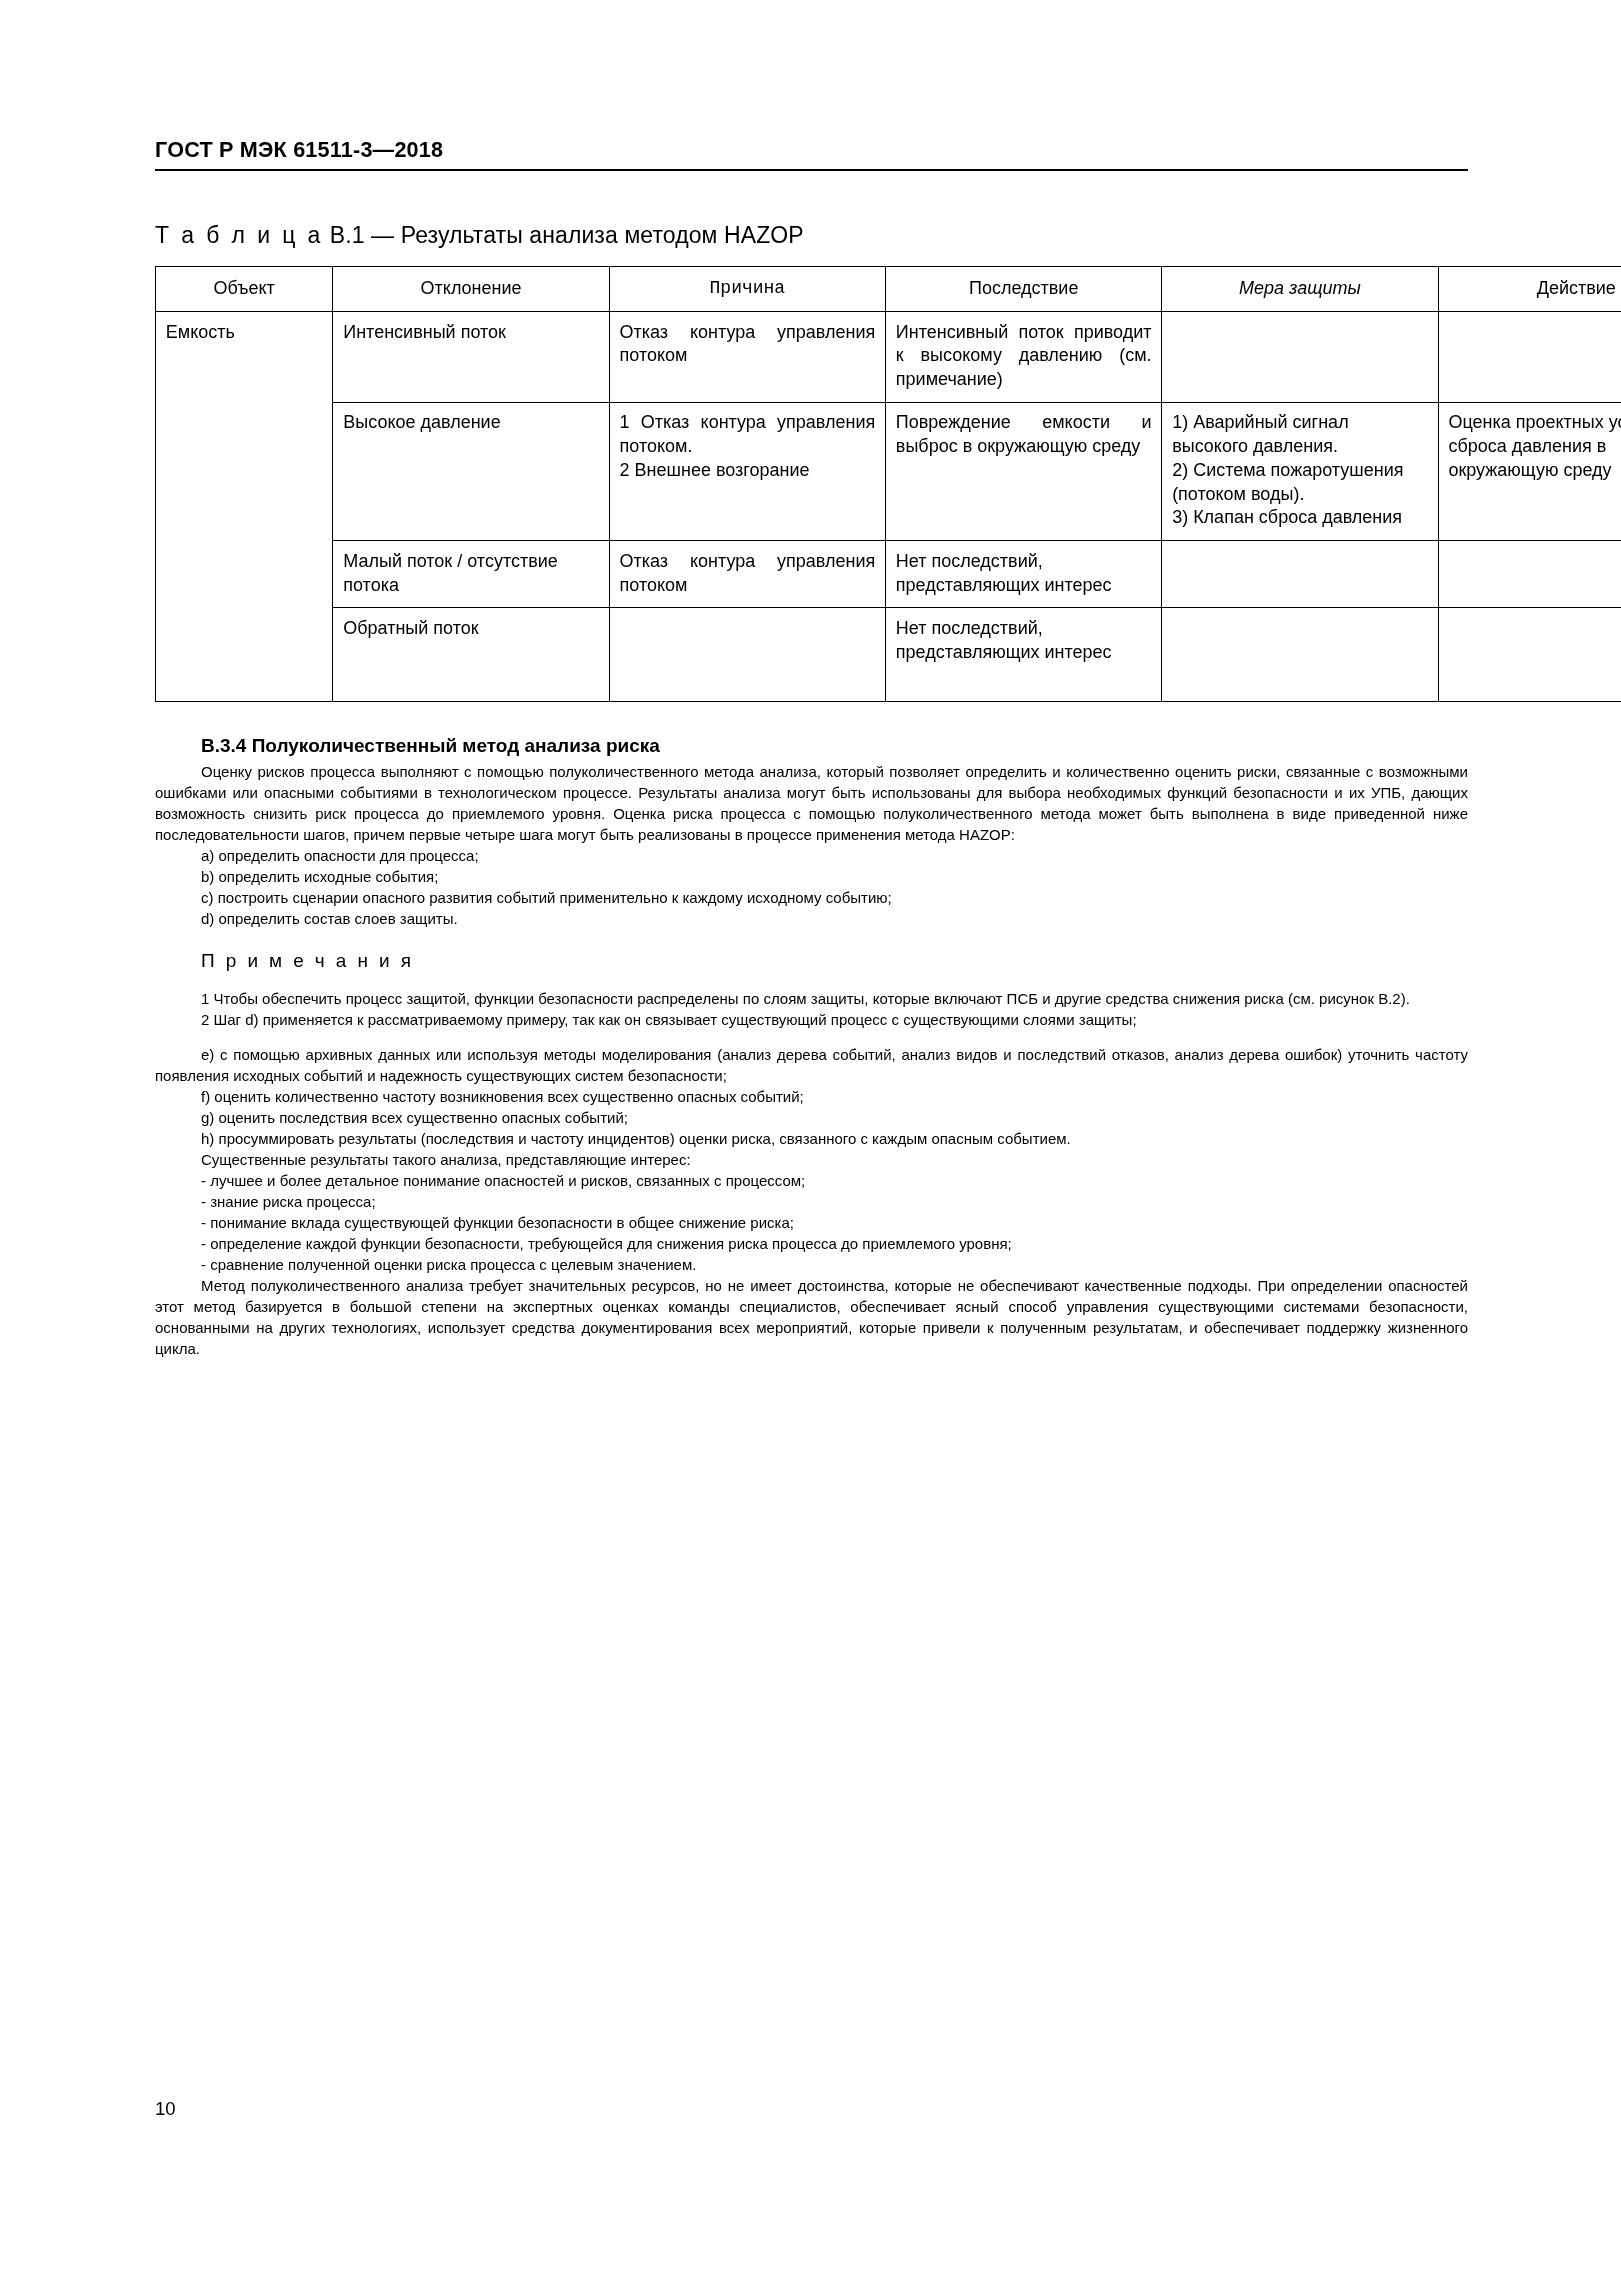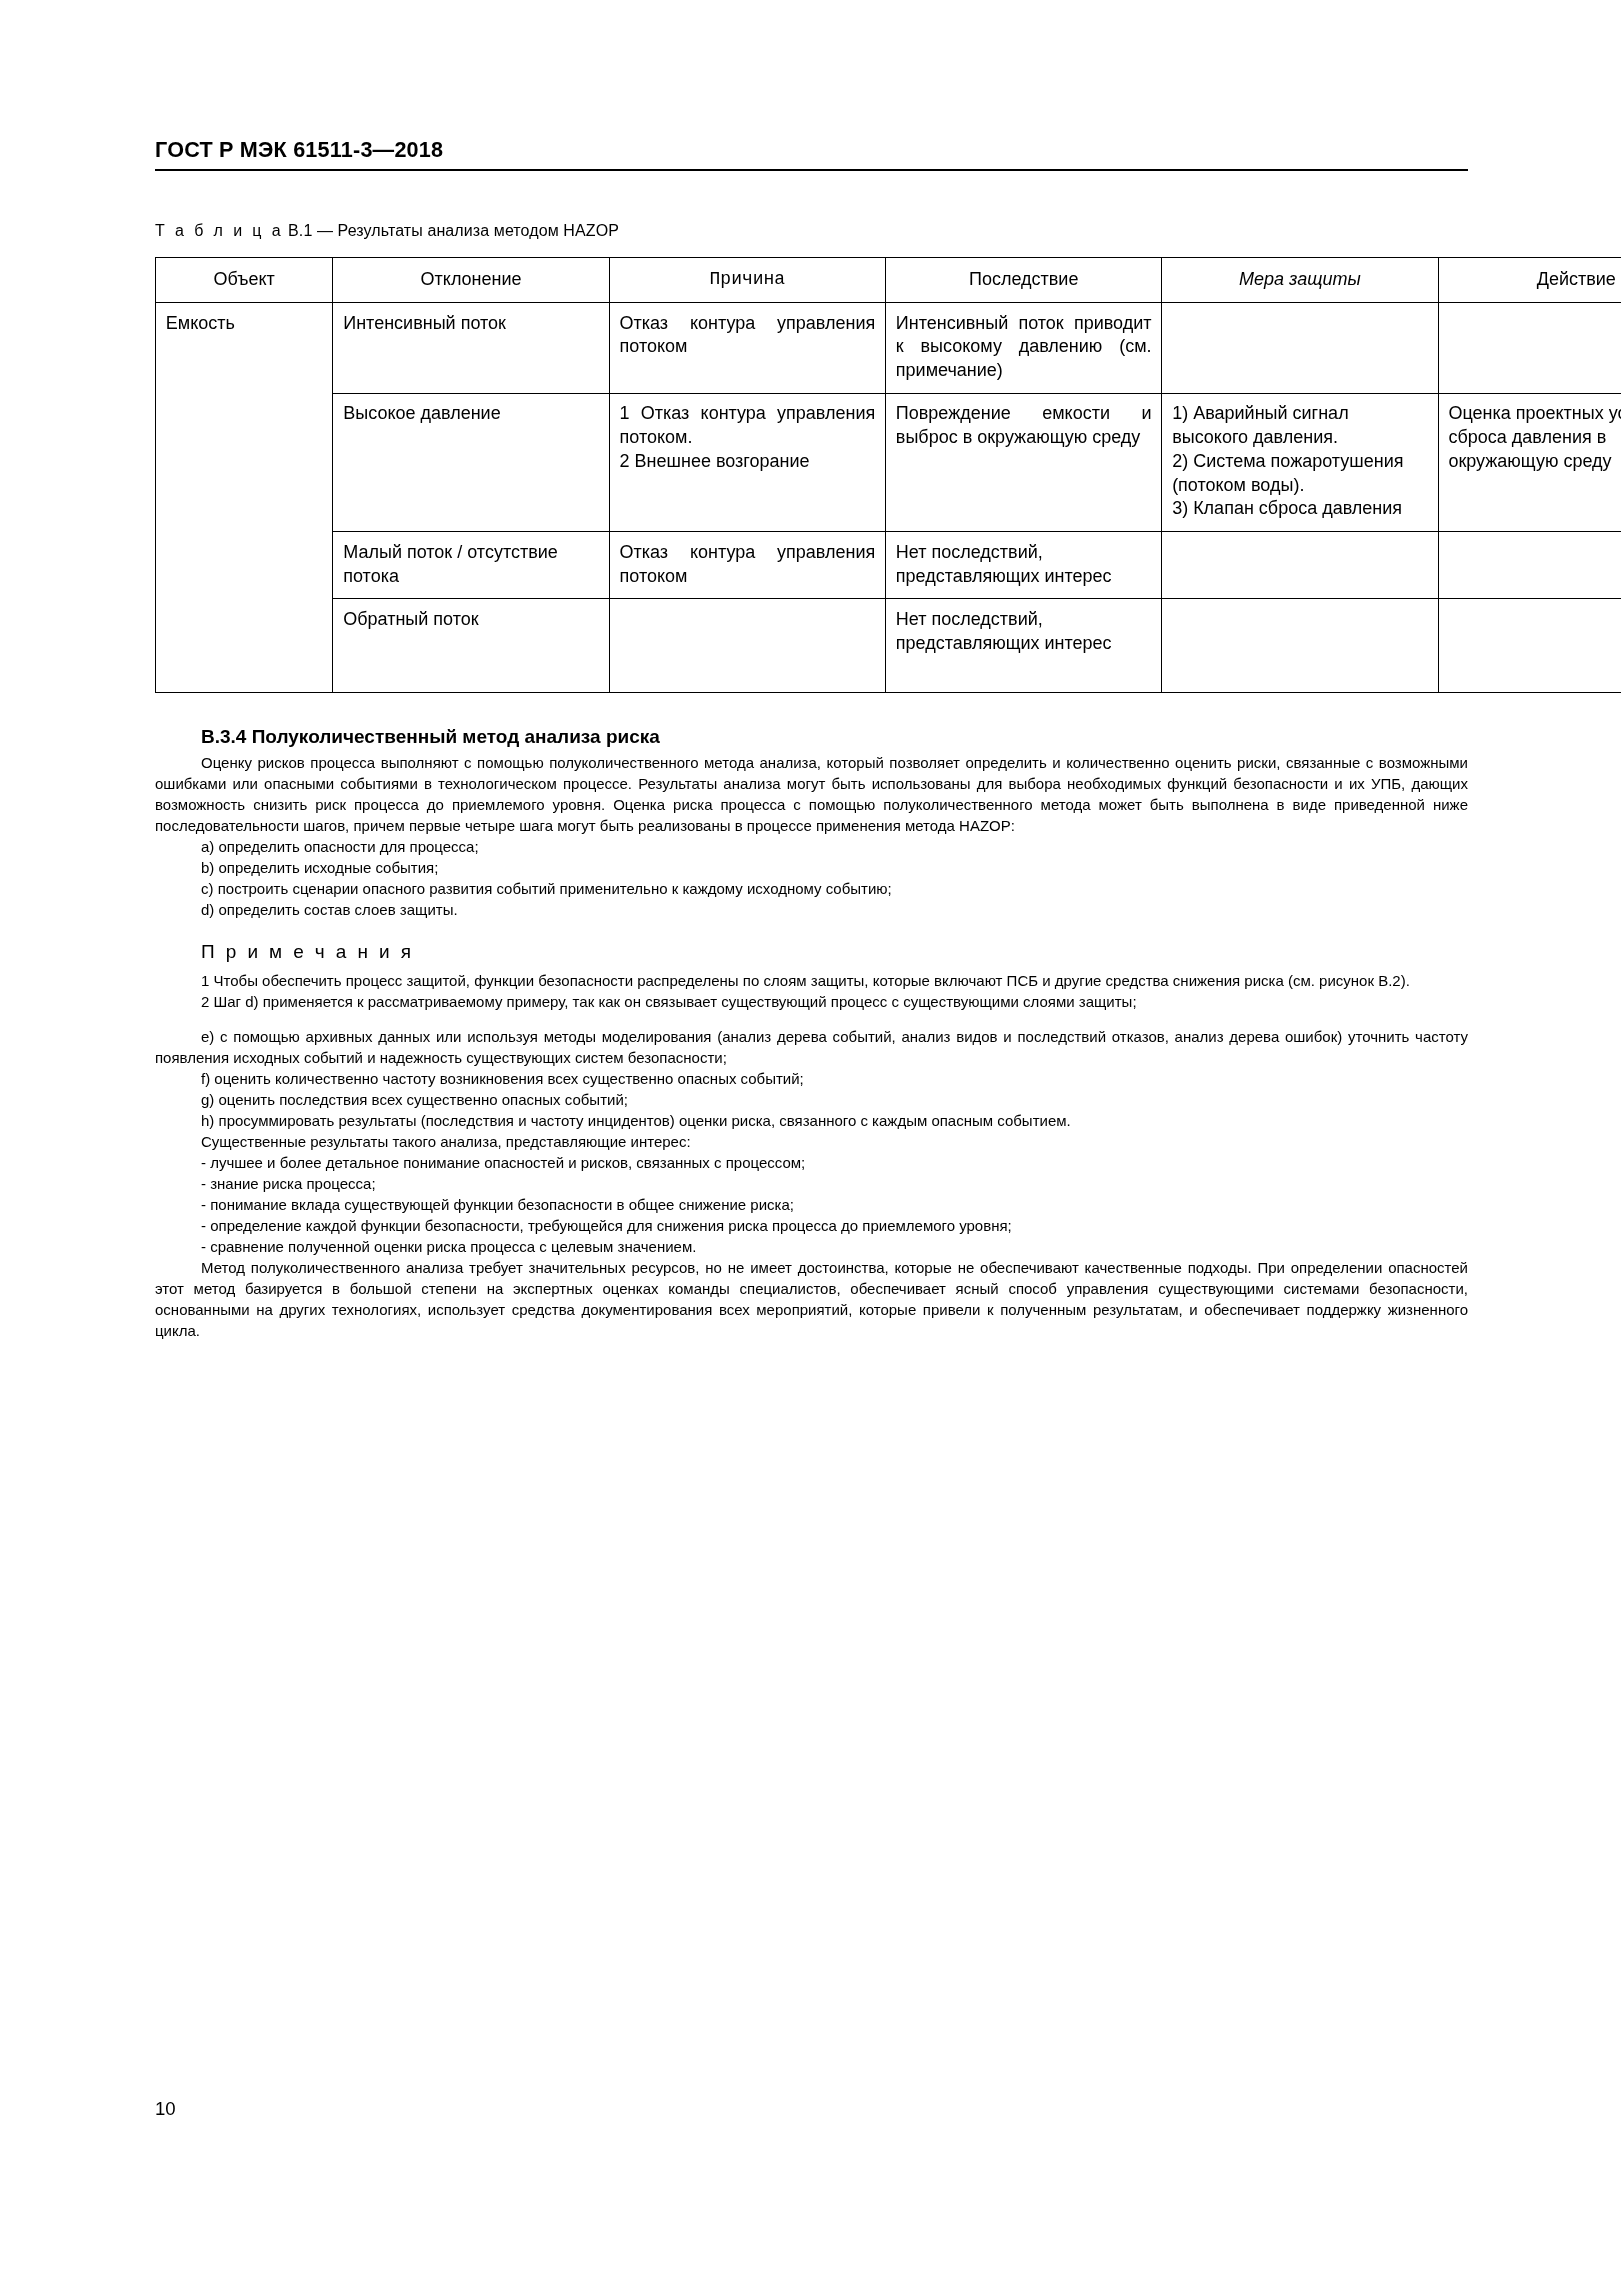--- a/index.html
+++ b/index.html
@@ -30,21 +30,21 @@
     font-size: 21.6px;
     font-weight: bold;
     letter-spacing: 0.2px;
     margin: 0 0 0 0;
     padding-bottom: 5.9px;
     border-bottom: 2px solid #000;
     width: 1313px;
     box-sizing: border-box;
   }
   .table-caption {
-    font-size: 16px;
+    font-size: 23px;
     margin-top: 51px;
     margin-bottom: 17.6px;
     letter-spacing: 0.1px;
   }
   .table-caption .sp {
     letter-spacing: 2.9px;
   }
   table.hazop {
     border-collapse: collapse;
     width: 1560px;
@@ -91,21 +91,21 @@
     text-indent: 46px;
   }
   p.list {
     text-indent: 46px;
     text-align: left;
     text-align-last: left;
   }
   .notes-title {
     font-size: 19px;
     margin-top: 21.6px;
-    margin-bottom: 7px;
+    margin-bottom: 16px;
     text-indent: 46px;
     letter-spacing: 2.9px;
   }
   .gap {
     height: 13.7px;
   }
   .page-number {
     position: absolute;
     left: 155px;
     top: 2098px;

